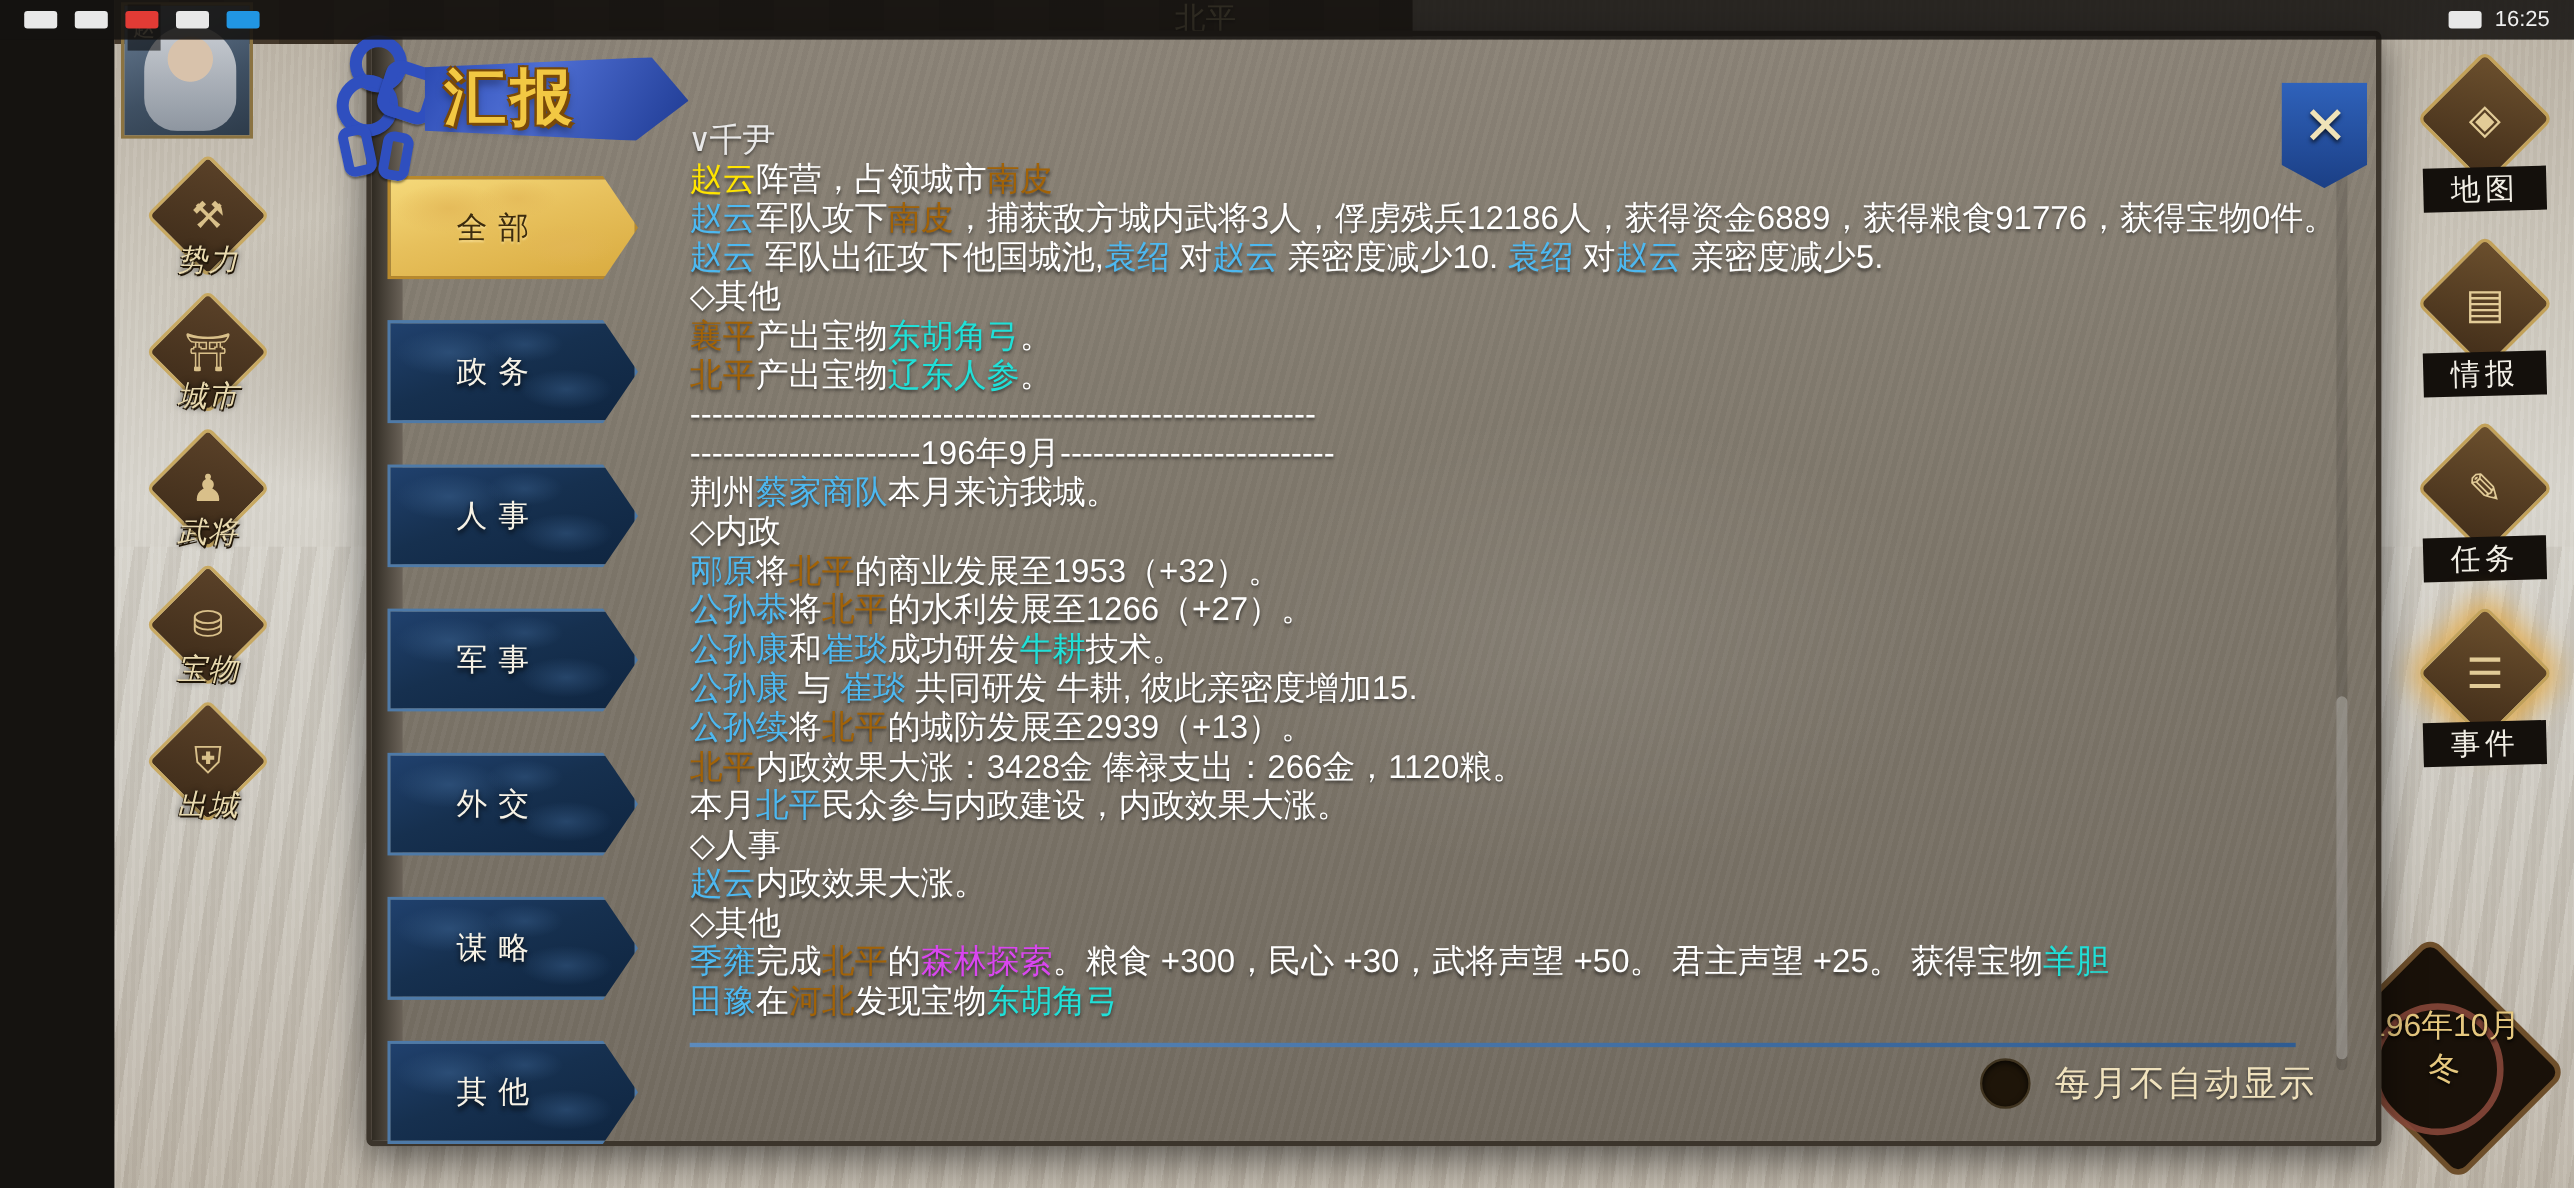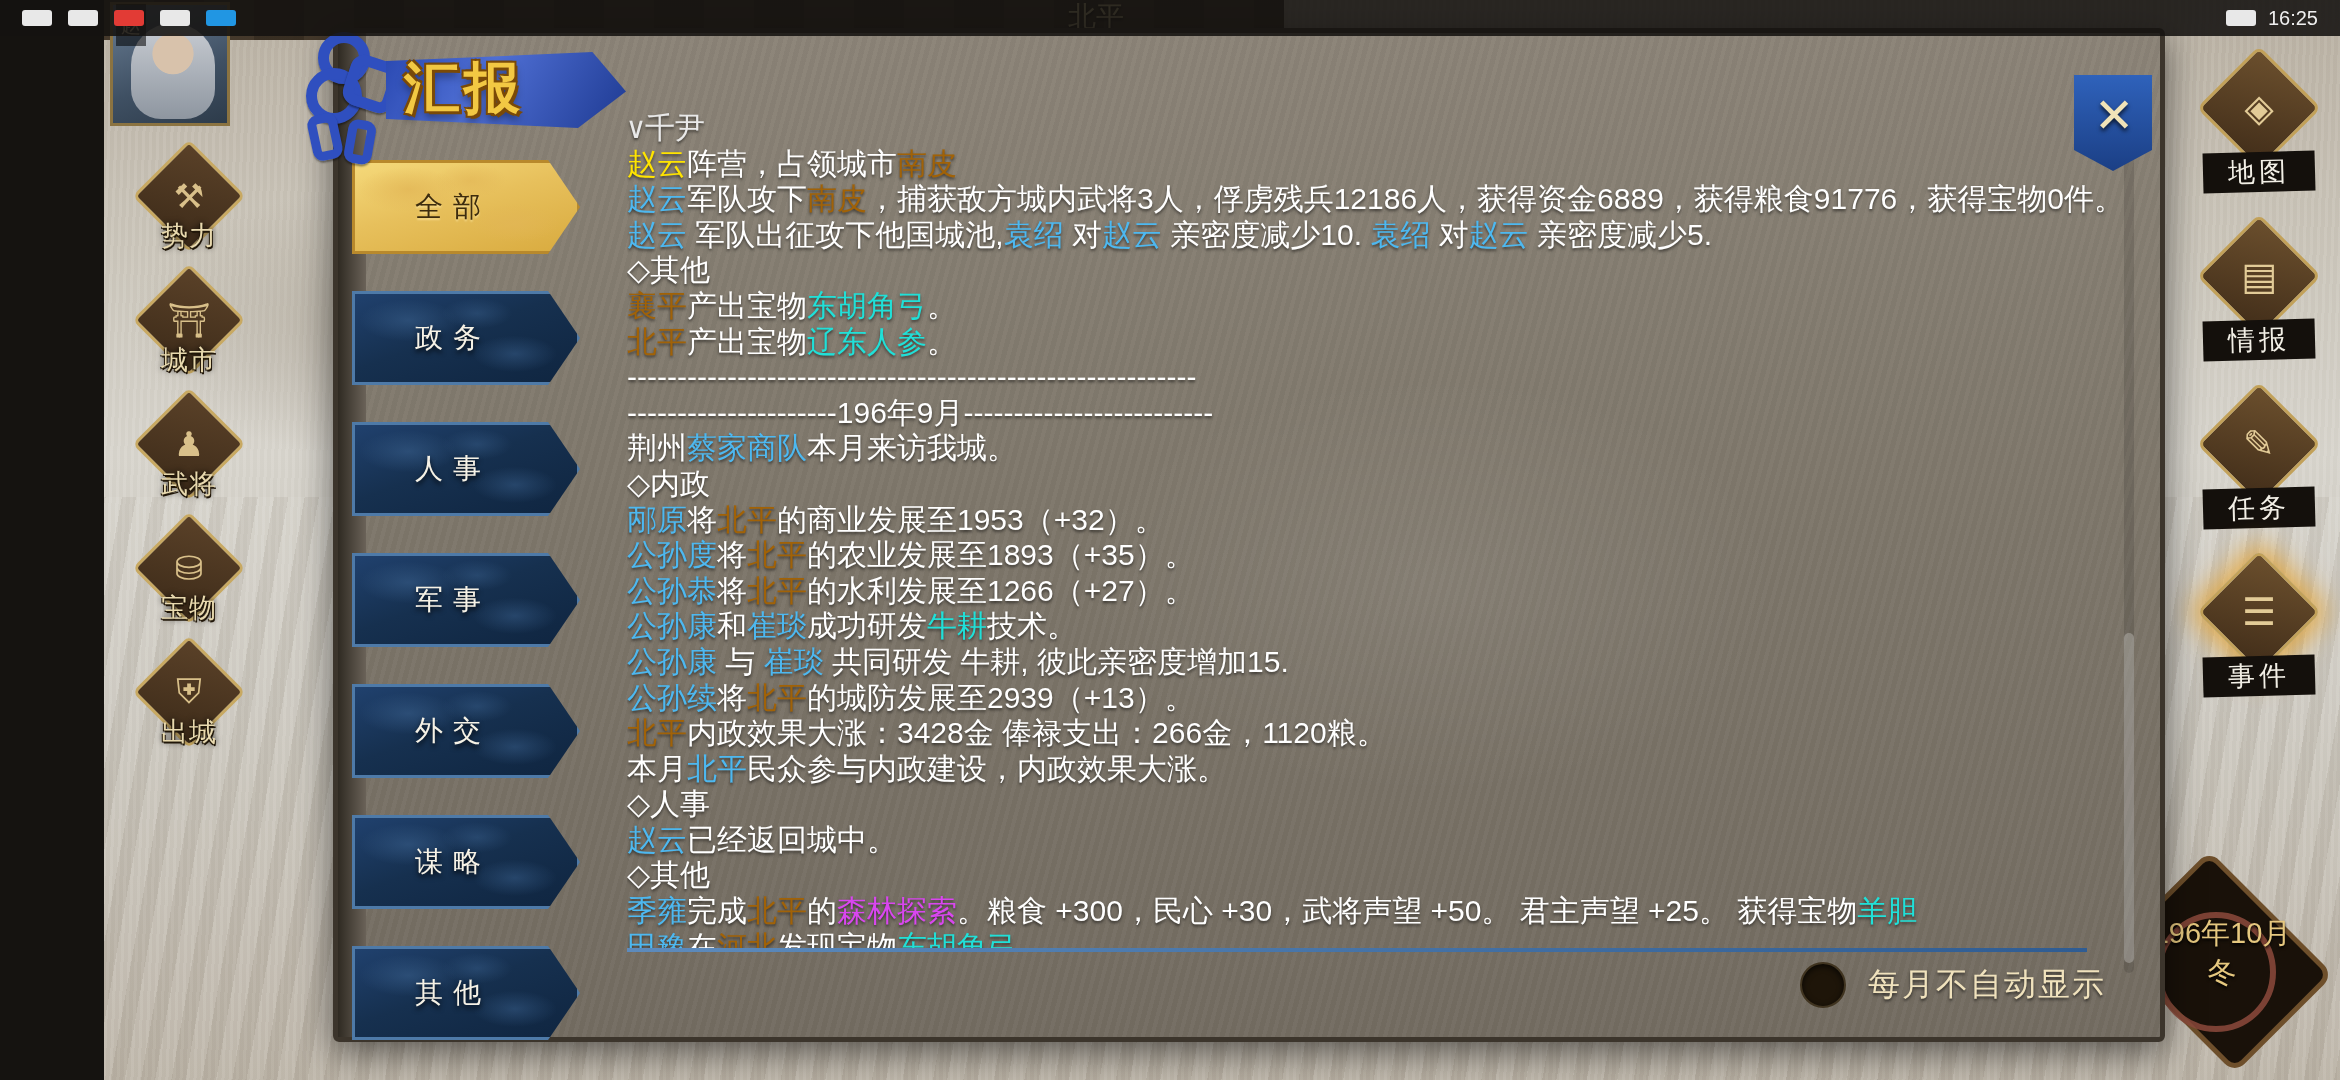--- a/index.html
+++ b/index.html
@@ -113,20 +113,21 @@
   .rail-glyph {
     position:absolute; left:0; top:16px; width:116px; height:60px;
     display:flex; align-items:center; justify-content:center;
     font-size:34px; color:#d9c08a;
   }
   .rail-text {
     position:absolute; left:0; bottom:12px; width:116px;
     text-align:center; font-size:27px; color:#e8d9ae;
     text-shadow:1px 2px 0 #201608, -1px 1px 0 #201608, 0 0 6px #000;
     letter-spacing:1px;
+    font-style:italic;
   }
 
   
   .right-rail {
     position:absolute; right:6px; top:34px; width:150px; height:1000px;
     z-index:22; display:flex; flex-direction:column; align-items:center;
     gap:18px; padding-top:24px;
   }
   .rr-item { position:relative; width:140px; height:150px; cursor:pointer; }
   .rr-diamond {
@@ -492,29 +493,28 @@
       <div><span class="c-b">赵云</span><span class="c-w">军队攻下</span><span class="c-g">南皮</span><span class="c-w">，捕获敌方城内武将3人，俘虏残兵12186人，获得资金6889，获得粮食91776，获得宝物0件。</span></div>
       <div><span class="c-b">赵云</span><span class="c-w"> 军队出征攻下他国城池,</span><span class="c-b">袁绍</span><span class="c-w"> 对</span><span class="c-b">赵云</span><span class="c-w"> 亲密度减少10. </span><span class="c-b">袁绍</span><span class="c-w"> 对</span><span class="c-b">赵云</span><span class="c-w"> 亲密度减少5.</span></div>
       <div><span class="c-w">◇其他</span></div>
       <div><span class="c-g">襄平</span><span class="c-w">产出宝物</span><span class="c-c">东胡角弓</span><span class="c-w">。</span></div>
       <div><span class="c-g">北平</span><span class="c-w">产出宝物</span><span class="c-c">辽东人参</span><span class="c-w">。</span></div>
       <div><span class="c-w">---------------------------------------------------------</span></div>
       <div><span class="c-w">---------------------196年9月-------------------------</span></div>
       <div><span class="c-w">荆州</span><span class="c-b">蔡家商队</span><span class="c-w">本月来访我城。</span></div>
       <div><span class="c-w">◇内政</span></div>
       <div><span class="c-b">邴原</span><span class="c-w">将</span><span class="c-g">北平</span><span class="c-w">的商业发展至1953（+32）。</span></div>
-      <div><span class="c-b">公孙度</span><span class="c-w">将</span><span class="c-g">北平</span><span class="c-w">的农业发展至1893（+35）。</span></div>
       <div><span class="c-b">公孙恭</span><span class="c-w">将</span><span class="c-g">北平</span><span class="c-w">的水利发展至1266（+27）。</span></div>
       <div><span class="c-b">公孙康</span><span class="c-w">和</span><span class="c-b">崔琰</span><span class="c-w">成功研发</span><span class="c-c">牛耕</span><span class="c-w">技术。</span></div>
       <div><span class="c-b">公孙康</span><span class="c-w"> 与 </span><span class="c-b">崔琰</span><span class="c-w"> 共同研发 牛耕, 彼此亲密度增加15.</span></div>
       <div><span class="c-b">公孙续</span><span class="c-w">将</span><span class="c-g">北平</span><span class="c-w">的城防发展至2939（+13）。</span></div>
       <div><span class="c-g">北平</span><span class="c-w">内政效果大涨：3428金 俸禄支出：266金，1120粮。</span></div>
       <div><span class="c-w"> 本月</span><span class="c-b">北平</span><span class="c-w">民众参与内政建设，内政效果大涨。</span></div>
       <div><span class="c-w">◇人事</span></div>
-      <div><span class="c-b">赵云</span><span class="c-w">已经返回城中。</span></div>
+      <div><span class="c-b">赵云</span><span class="c-w">内政效果大涨。</span></div>
       <div><span class="c-w">◇其他</span></div>
       <div><span class="c-b">季雍</span><span class="c-w">完成</span><span class="c-g">北平</span><span class="c-w">的</span><span class="c-o">森林探索</span><span class="c-w">。粮食 +300，民心 +30，武将声望 +50。 君主声望 +25。 获得宝物</span><span class="c-c">羊胆</span></div>
       <div><span class="c-b">田豫</span><span class="c-w">在</span><span class="c-g">河北</span><span class="c-w">发现宝物</span><span class="c-c">东胡角弓</span></div>
     </div>
   <div class="log-divider"></div>
 
   <div class="footer">
     <span class="cb"></span>
     <span class="ftxt">每月不自动显示</span>
   </div>

